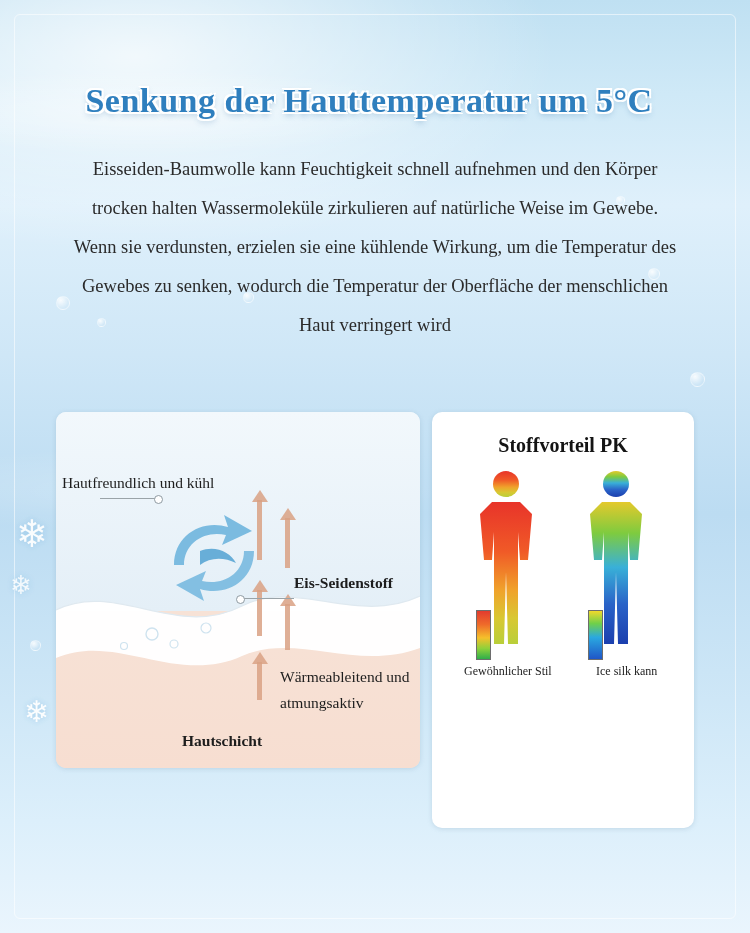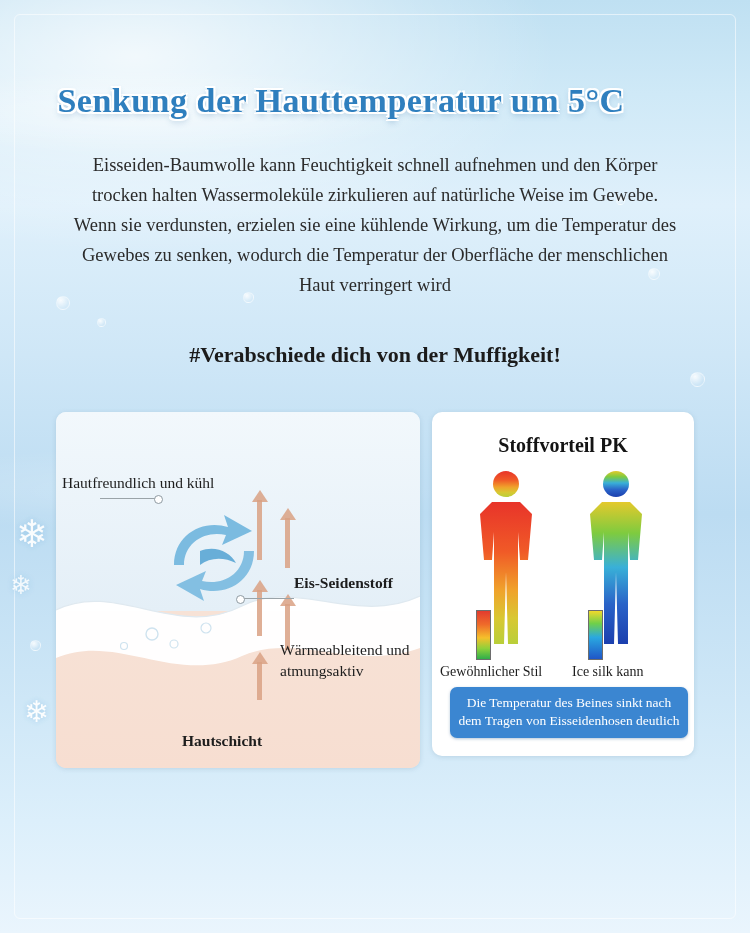--- a/index.html
+++ b/index.html
@@ -76,30 +76,31 @@
     font-size: 34px;
     font-weight: bold;
     color: #2f7fbe;
     letter-spacing: 0.5px;
     text-shadow:
       2px 2px 0 #ffffff,
       -2px 2px 0 #ffffff,
       2px -2px 0 #ffffff,
       -2px -2px 0 #ffffff,
       0 3px 6px rgba(60,120,170,0.45);
+    padding-left: 28px;
   }
 
   .paragraph {
     position: absolute;
     top: 150px;
     left: 70px;
     width: 610px;
     text-align: center;
     font-size: 18.5px;
-    line-height: 30px;
+    line-height: 39px;
     color: #2b2b2b;
   }
 
   .hashline {
     position: absolute;
     top: 338px;
     left: 130px;
     width: 490px;
     text-align: center;
     font-size: 22px;
@@ -182,43 +183,44 @@
     border-radius: 50%;
     background: #ffffff;
     border: 1px solid #8e9aa2;
   }
 
   .card-right {
     position: absolute;
     left: 432px;
     top: 412px;
     width: 262px;
-    height: 344px;
+    height: 416px;
     border-radius: 10px;
     background: #ffffff;
     box-shadow: 0 1px 5px rgba(90,130,160,0.22);
     overflow: hidden;
   }
   .card-right h3 {
     margin: 0;
     position: absolute;
     top: 22px;
     left: 0;
     width: 262px;
     text-align: center;
     font-size: 20px;
     font-weight: bold;
     color: #141414;
   }
 
   .figure-caption {
     position: absolute;
-    font-size: 14px;
+    font-size: 12px;
     color: #1d1d1d;
     white-space: nowrap;
+    margin-left: 24px;
   }
 
   .scalebar {
     position: absolute;
     width: 13px;
     height: 48px;
     border: 1px solid #6d6d6d;
   }
   .scale-a {
     background: linear-gradient(180deg, #e23b2e 0%, #ef6a2a 28%, #f5c02b 56%, #8fd13a 78%, #2fae4a 100%);
@@ -271,21 +273,20 @@
   <div class="snow" style="left:16px; top:512px; font-size:38px;">❄</div>
   <div class="snow" style="left:10px; top:570px; font-size:26px; opacity:.8;">❄</div>
   <div class="snow" style="left:24px; top:694px; font-size:30px;">❄</div>
   <div class="snow" style="left:94px; top:700px; font-size:22px; opacity:.85;">❄</div>
   <div class="snow" style="left:198px; top:704px; font-size:20px; opacity:.8;">❄</div>
 
   <div class="headline">Senkung der Hauttemperatur um 5°C</div>
 
   <div class="paragraph">Eisseiden-Baumwolle kann Feuchtigkeit schnell aufnehmen und den Körper trocken halten Wassermoleküle zirkulieren auf natürliche Weise im Gewebe. Wenn sie verdunsten, erzielen sie eine kühlende Wirkung, um die Temperatur des Gewebes zu senken, wodurch die Temperatur der Oberfläche der menschlichen Haut verringert wird</div>
 
-  <div class="hashline">#Verabschiede dich von der Muffigkeit!</div>
 
   <div class="card-left">
     <div class="sky"></div>
     <div class="skin"></div>
 
     <svg class="fabric" viewBox="0 0 364 110">
       <path d="M0,48 C60,18 120,78 186,44 C240,16 300,64 364,34 L364,86 C300,110 240,70 186,94 C120,124 60,70 0,96 Z" fill="#ffffff" opacity="0.97"></path>
       <path d="M0,48 C60,18 120,78 186,44 C240,16 300,64 364,34" fill="none" stroke="#dfe9f0" stroke-width="1.2"></path>
       <circle cx="96" cy="72" r="6" fill="none" stroke="#cfe3ef" stroke-width="1.4"></circle>
       <circle cx="118" cy="82" r="4" fill="none" stroke="#cfe3ef" stroke-width="1.2"></circle>
@@ -321,21 +322,21 @@
     </div>
 
     <div class="label" style="left:6px; top:62px;">Hautfreundlich und kühl</div>
     <div class="leader" style="left:44px; top:86px; width:58px;"></div>
     <div class="leader-dot" style="left:98px; top:83px;"></div>
 
     <div class="label" style="left:238px; top:162px;font-weight:bold;">Eis-Seidenstoff</div>
     <div class="leader" style="left:186px; top:186px; width:52px;"></div>
     <div class="leader-dot" style="left:180px; top:183px;"></div>
 
-    <div class="label" style="left:224px; top:227px; white-space:normal; width:140px; line-height:21px;">Wärmeableitend und atmungsaktiv</div>
+    <div class="label" style="left:224px; top:252px; white-space:normal; width:140px; line-height:26px;">Wärmeableitend und atmungsaktiv</div>
 
     <div class="label" style="left:126px; top:320px;font-weight:bold;">Hautschicht</div>
   </div>
 
   <div class="card-right">
     <h3>Stoffvorteil PK</h3>
 
     <svg style="position:absolute; left:14px; top:56px; width:234px; height:180px;" viewBox="0 0 234 180">
       <defs>
         <linearGradient id="hot" x1="0" y1="0" x2="0" y2="1">
@@ -364,16 +365,15 @@
         <path d="M16,34 L44,34 L56,46 L52,92 L44,92 L42,64 L42,176 L32,176 L30,104 L28,176 L18,176 L18,64 L16,92 L8,92 L4,46 Z" fill="url(#cool)"></path>
       </g>
     </svg>
 
     <div class="scalebar scale-a" style="left:44px; top:198px;"></div>
     <div class="scalebar scale-b" style="left:156px; top:198px;"></div>
 
     <div class="figure-caption" style="left:8px; top:252px;">Gewöhnlicher Stil</div>
     <div class="figure-caption" style="left:140px; top:252px;">Ice silk kann</div>
 
-    <div class="note-badge">Die Temperatur des Beines sinkt nach dem Tragen von Eisseidenhosen deutlich</div>
   </div>
 
 </div>
 
 </body></html>

